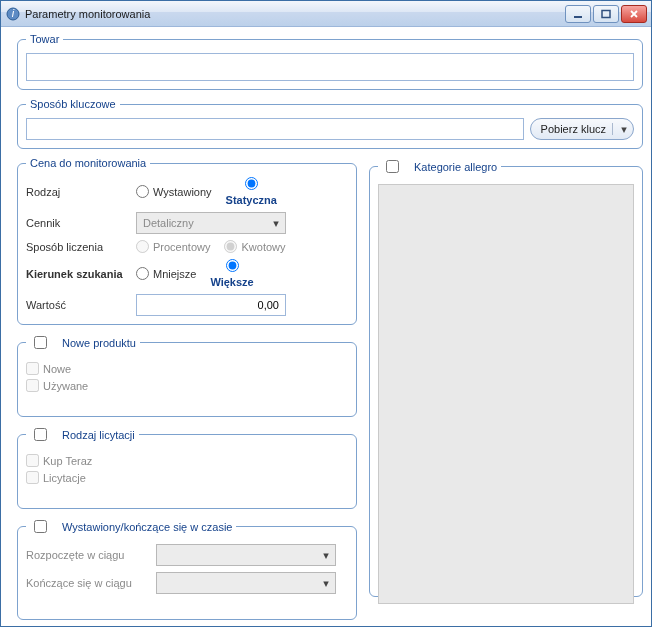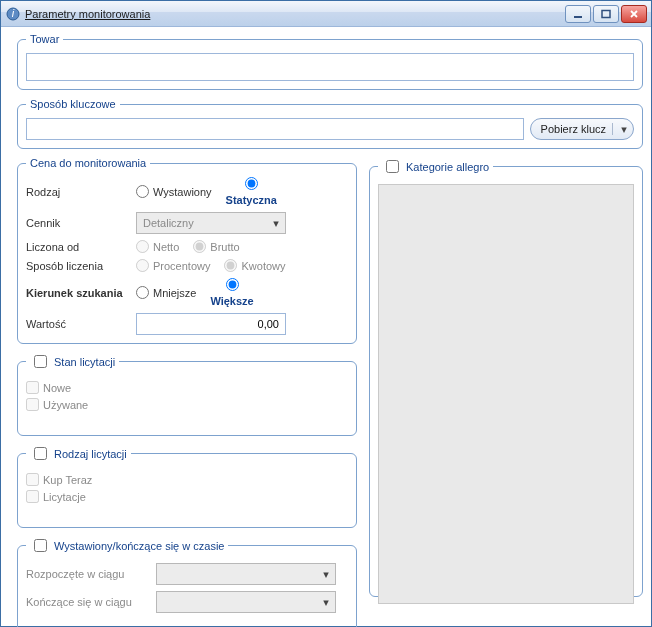--- a/index.html
+++ b/index.html
@@ -5,40 +5,40 @@
   * { box-sizing: border-box; font-family: Tahoma, Arial, sans-serif; font-size: 11px; }
   body { margin: 0; padding: 0; background: #fff; }
   .window { width: 652px; height: 627px; border: 1px solid #3b6ea5; background: #fff; }
   .titlebar {
     height: 26px;
     background: linear-gradient(to bottom, #f3f6fb 0%, #dde7f5 45%, #c9d8ee 46%, #bcd1ea 100%);
     border-bottom: 1px solid #9db7da;
     display: flex; align-items: center; padding: 0 4px;
   }
   .titlebar .icon { width: 16px; height: 16px; margin-right: 4px; display:flex; align-items:center; justify-content:center; }
-  .titlebar .title { flex: 1; color: #1a1a1a; text-decoration: underline; }
+  .titlebar .title { flex: 1; color: #1a1a1a; }
   .winbtns { display: flex; gap: 2px; }
   .winbtn { width: 26px; height: 18px; border: 1px solid #6f92bf; border-radius: 3px; background: linear-gradient(to bottom,#f2f6fb,#d6e3f2); display:flex; align-items:center; justify-content:center; }
   .winbtn.close { background: linear-gradient(to bottom,#f7a5a0,#d84b40); border-color:#a52a20; }
   .winbtn svg { width: 12px; height: 10px; }
   .client { padding: 6px 8px 8px 16px; }
 
   fieldset {
     border: 1px solid #7da2ce;
     border-radius: 6px;
     margin: 0 0 8px 0;
     padding: 8px 8px;
     position: relative;
   }
   fieldset > legend {
     padding: 0 4px;
     color: #15428b;
     background: #fff;
   }
-  fieldset.chkleg > legend { display:flex; align-items:center; gap:4px; }
+  fieldset.chkleg > legend { display:flex; align-items:center; gap:12px; }
 
   .textbox {
     width: 100%;
     height: 22px;
     border: 1px solid #9db7da;
     background: #fff;
   }
   .textbox.tall { height: 28px; }
 
   .row { display:flex; align-items:center; margin-bottom:6px; }
@@ -161,31 +161,20 @@
           </div>
 
           <div class="row">
             <span class="lbl">Cennik</span>
             <div class="combo disabled">
               <span>Detaliczny</span>
               <span class="arrow">▾</span>
             </div>
           </div>
 
-          <div class="row">
-            <span class="lbl">Liczona od</span>
-            <label class="radio disabled-text">
-                <input type="radio" name="licz" disabled="" style="">
-                <span>Netto</span>
-              </label>
-            <label class="radio disabled-text">
-                <input type="radio" name="licz" checked="" disabled="" style="">
-                <span>Brutto</span>
-              </label>
-          </div>
 
           <div class="row">
             <span class="lbl">Sposób liczenia</span>
             <label class="radio disabled-text">
                 <input type="radio" name="spos" disabled="" style="">
                 <span>Procentowy</span>
               </label>
             <label class="radio disabled-text">
                 <input type="radio" name="spos" checked="" disabled="" style="">
                 <span>Kwotowy</span>
@@ -208,21 +197,21 @@
             <span class="lbl">Wartość</span>
             <div class="numbox">
                 <span>0,00</span>
               </div>
           </div>
         </fieldset>
 
         <fieldset class="chkleg">
           <legend>
               <input type="checkbox" style="">
-              <span>Stan licytacji</span>
+              <span>Nowe produktu</span>
             </legend>
           <div class="chkline">
               <input type="checkbox" disabled="" style="">
               <span>Nowe</span>
             </div>
           <div class="chkline">
               <input type="checkbox" disabled="" style="">
               <span>Używane</span>
             </div>
           <div style="height:14px"></div>

